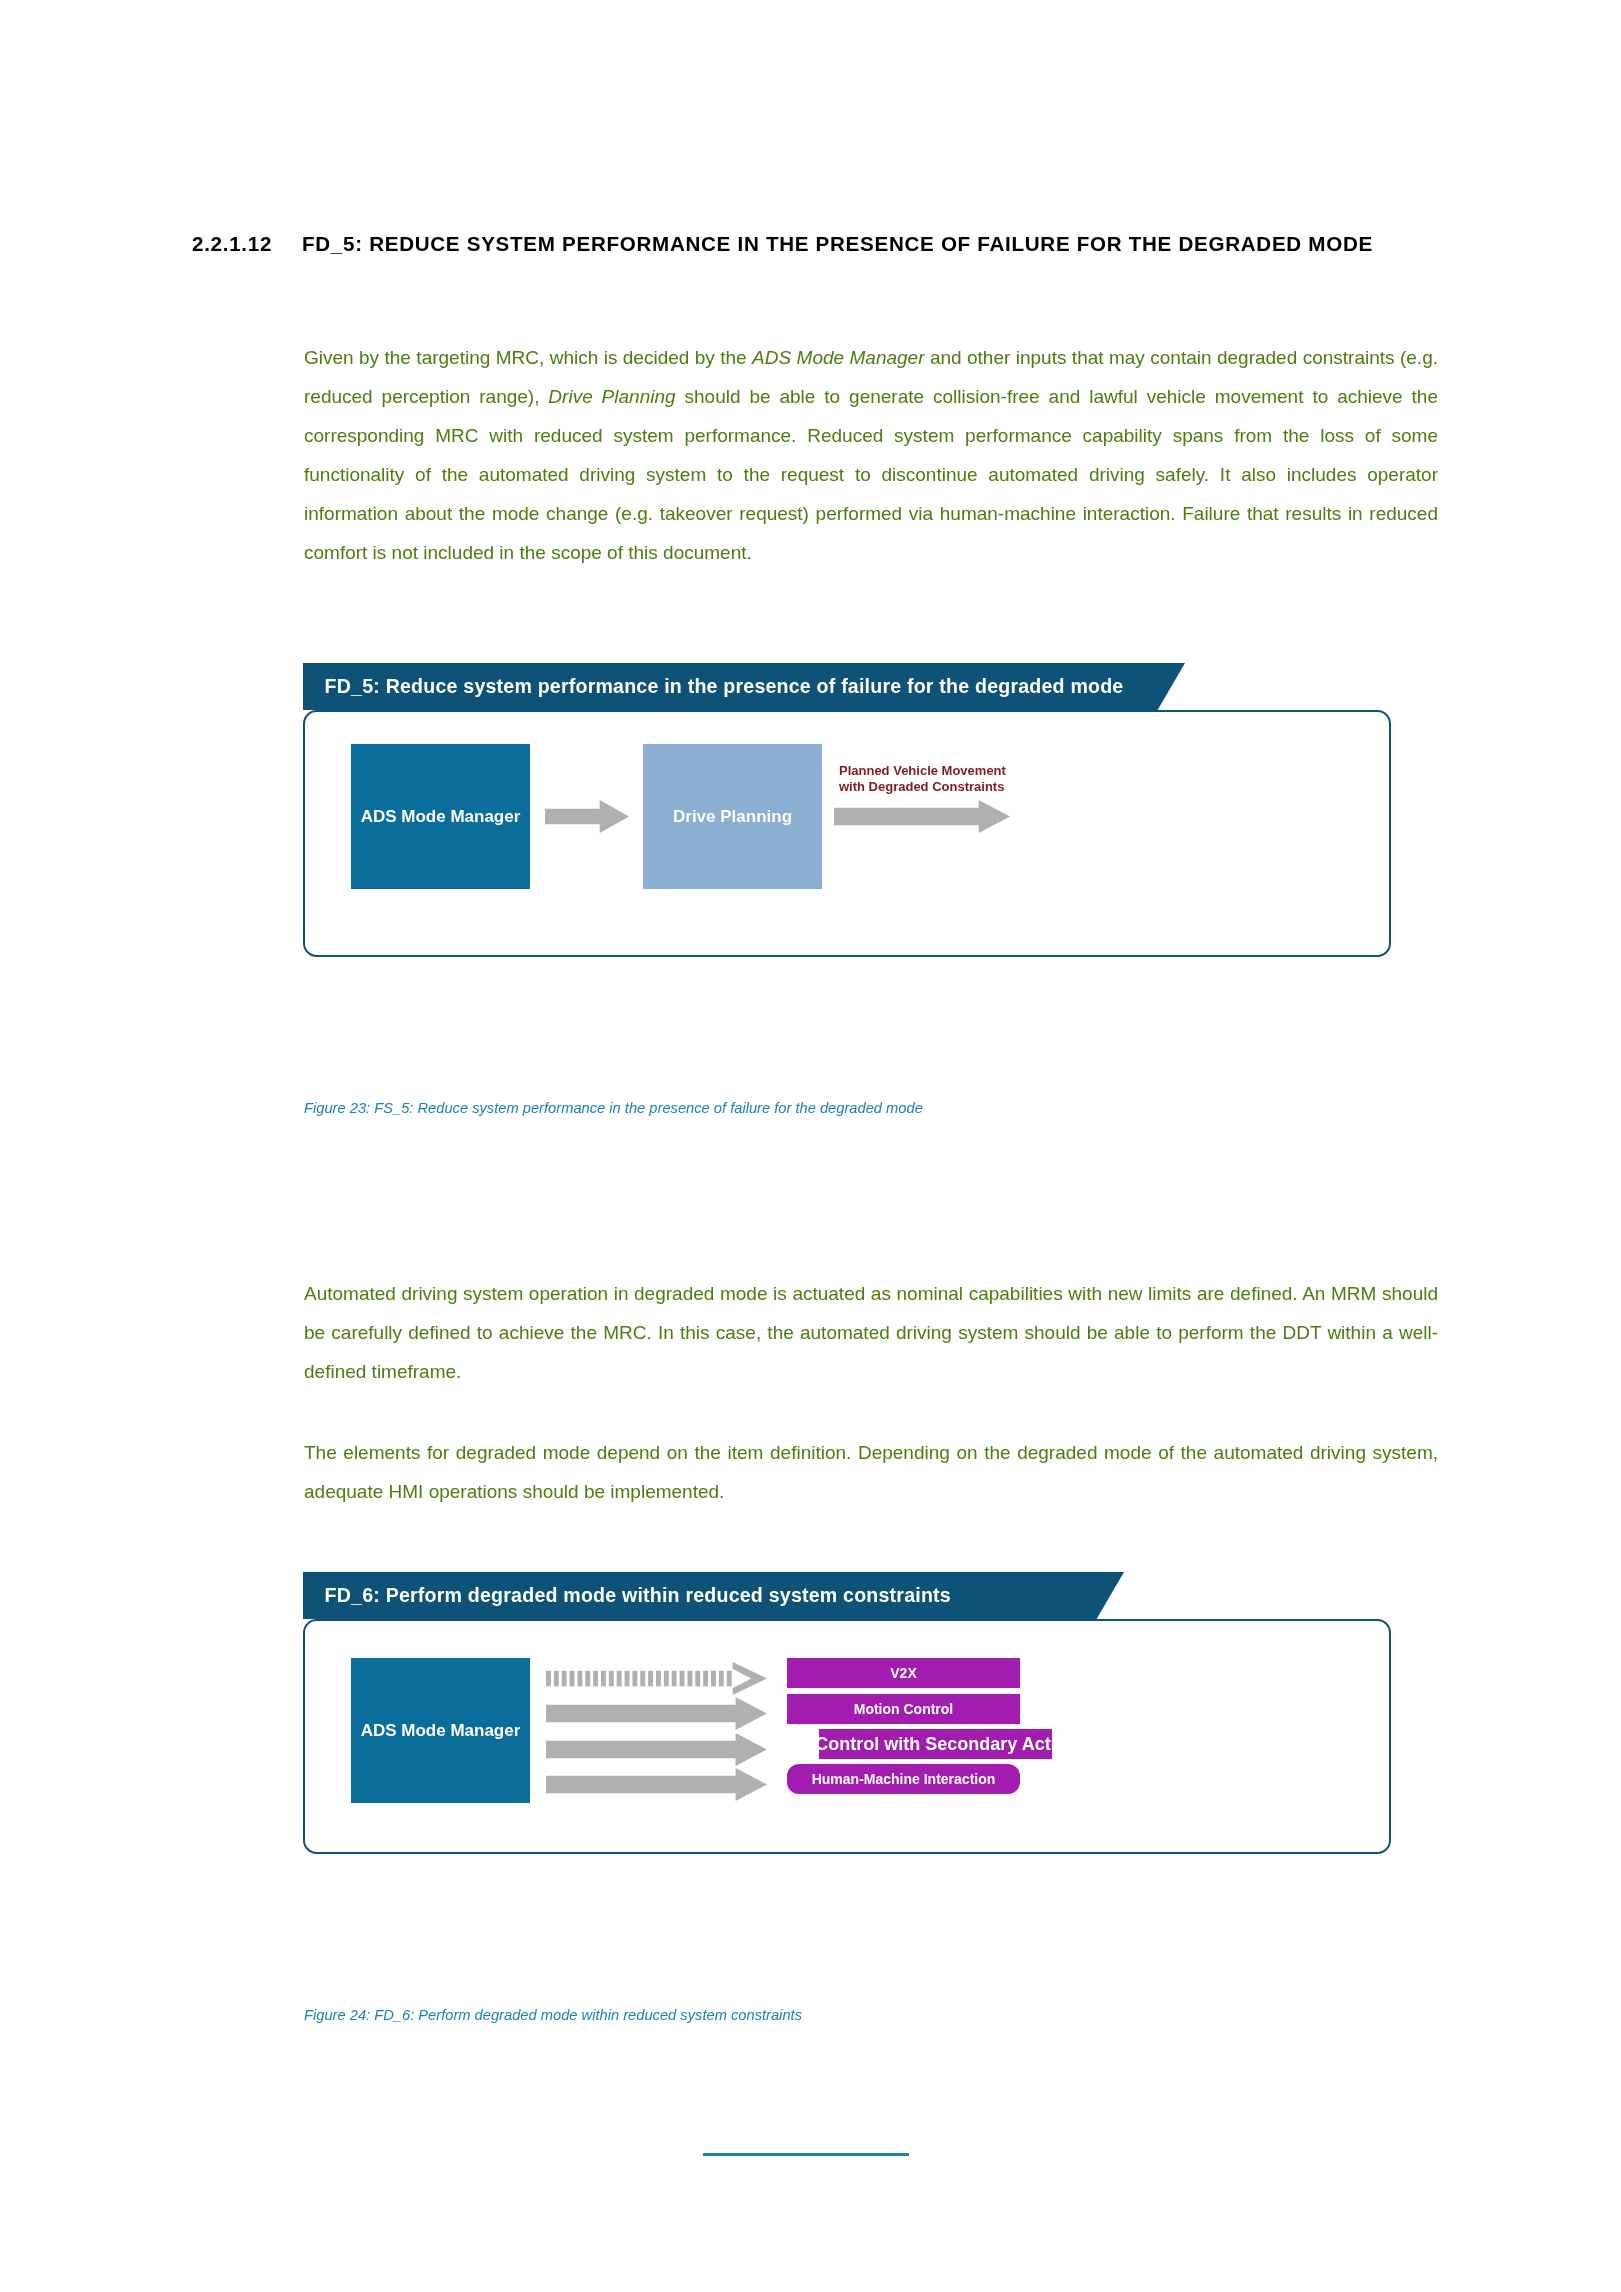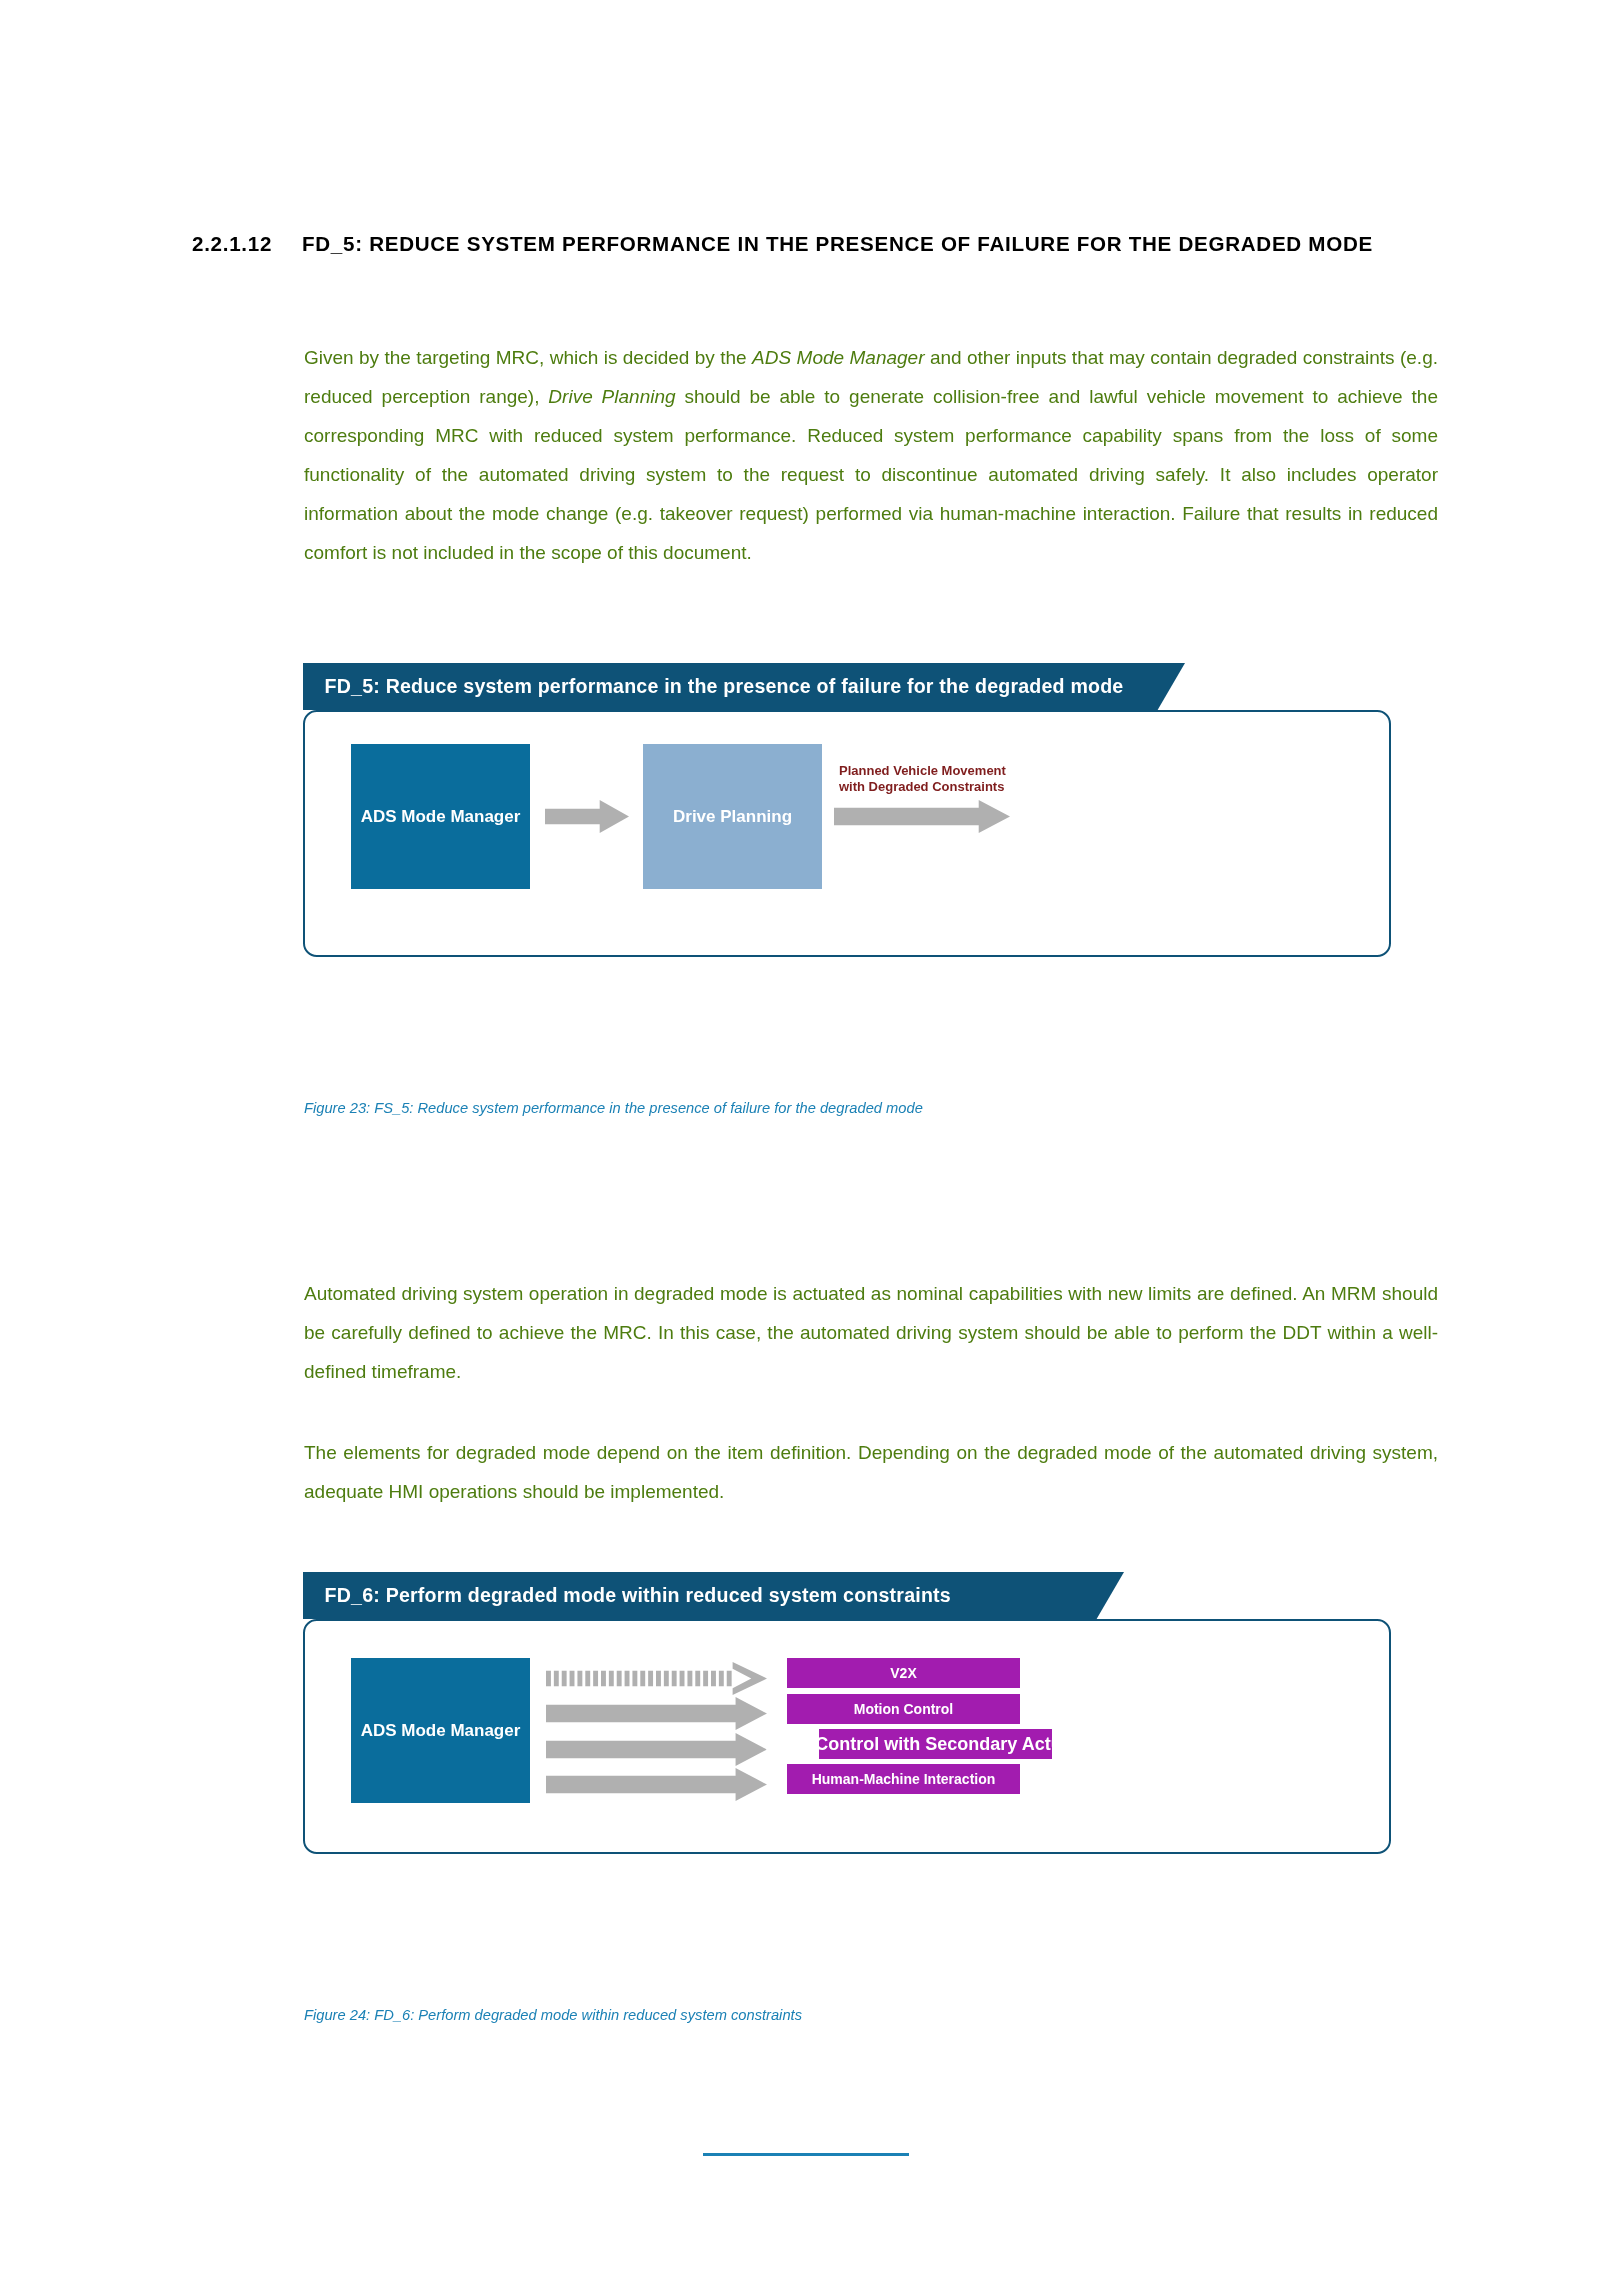--- a/index.html
+++ b/index.html
@@ -144,21 +144,21 @@
     font-weight: bold;
     display: flex;
     align-items: center;
     justify-content: center;
     white-space: nowrap;
     box-sizing: border-box;
   }
   #stk-0 { top: 37px; }
   #stk-1 { top: 73px; }
   #stk-2 { top: 108px; font-size: 18px; margin-left: 32px; }
-  #stk-3 { top: 143px; }
+  #stk-3 { top: 143px; border-radius: 12px; }
 
   
   .arrow {
     position: absolute;
     height: 33px;
   }
   .arrow svg { display: block; width: 100%; height: 100%; }
 
   #arrow-1 { left: 240px; top: 88px; width: 84px; }
   #arrow-2 { left: 529px; top: 88px; width: 176px; }

